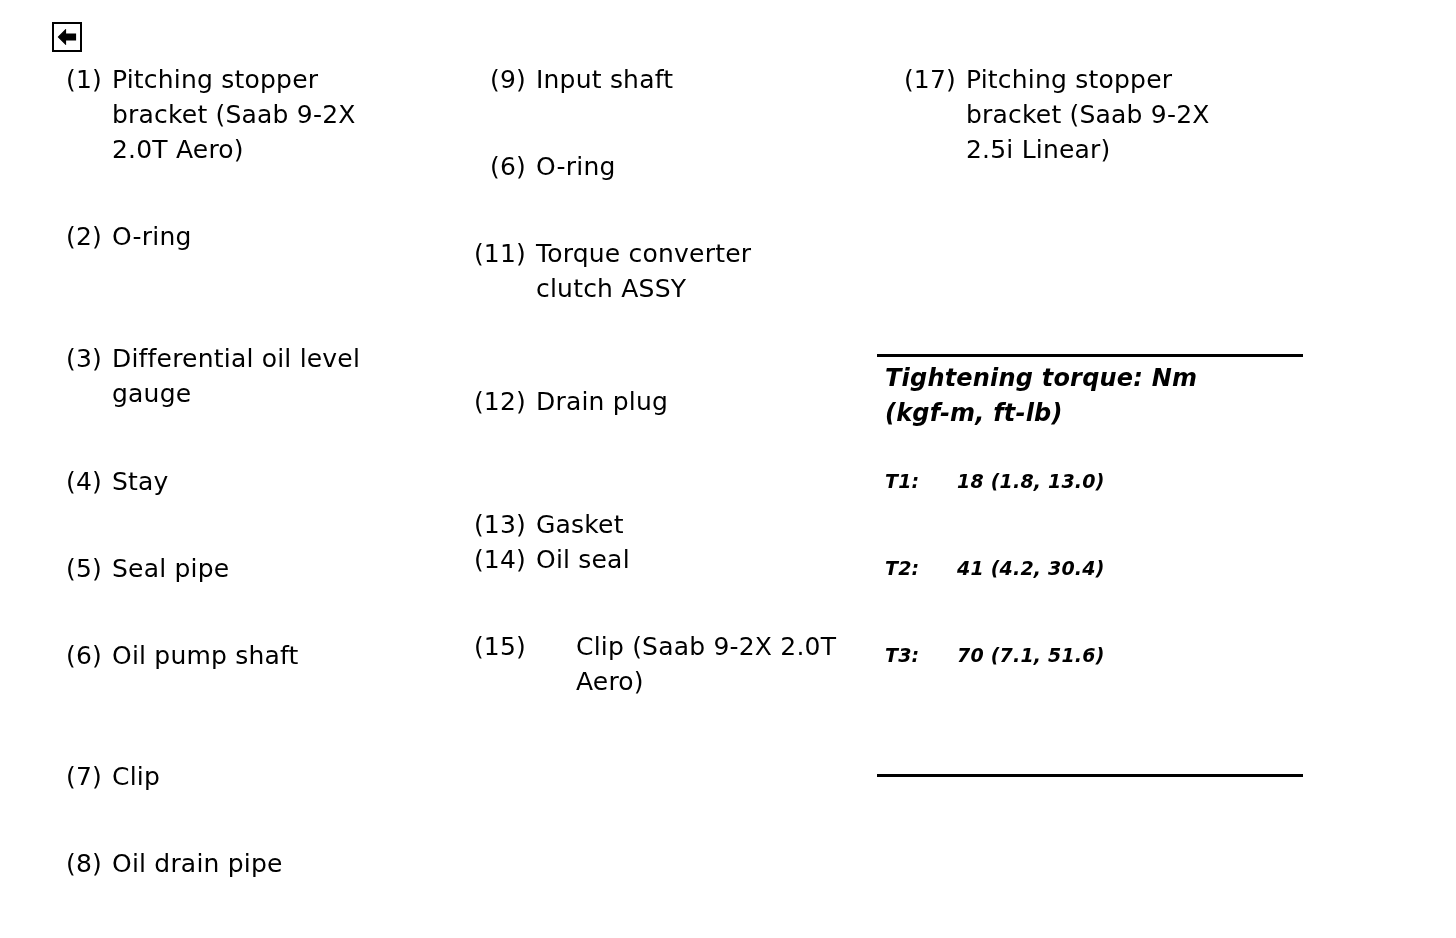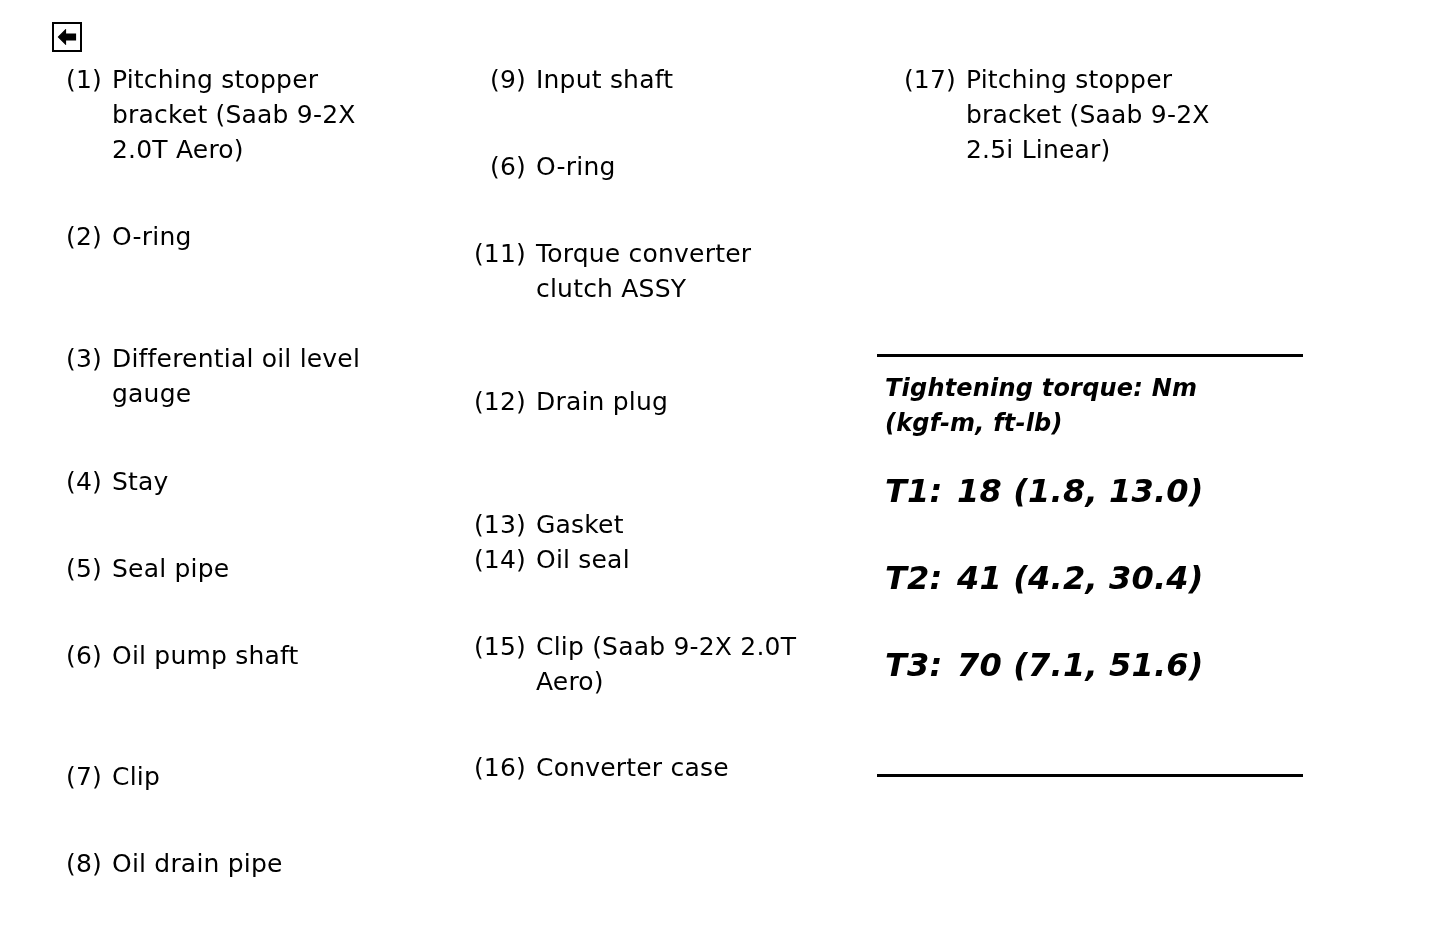--- a/index.html
+++ b/index.html
@@ -84,28 +84,28 @@
     background: #000000;
   }
   .torque-inner {
     padding: 0 0 0 8px;
   }
   .torque-heading {
     font-weight: bold;
     font-style: italic;
     font-size: 24px;
     line-height: 35px;
-    margin-top: 14px;
+    margin-top: 4px;
     white-space: pre-line;
     letter-spacing: 0.2px;
   }
   .torque-row {
     font-weight: bold;
     font-style: italic;
-    font-size: 32px;
+    font-size: 19px;
     line-height: 35px;
     display: flex;
     letter-spacing: 0.2px;
     justify-content: center;
   }
   .torque-row .t-key {
     flex: 0 0 auto;
     width: 72px;
   }
   .torque-row .t-val {
@@ -187,28 +187,24 @@
       <span class="part-label">Drain plug</span>
     </div>
     <div class="part-row" style="">
       <span class="part-num">(13)</span>
       <span class="part-label">Gasket</span>
     </div>
     <div class="part-row" style="margin-bottom: 52px;">
       <span class="part-num">(14)</span>
       <span class="part-label">Oil seal</span>
     </div>
-    <div class="part-row" style="margin-bottom: 51px;">
+    <div class="part-row" style="margin-bottom: 51px; gap: 40px;">
       <span class="part-num">(15)</span>
       <span class="part-label">Clip (Saab 9-2X 2.0T
 Aero)</span>
-    </div>
-    <div class="part-row">
-      <span class="part-num">(16)</span>
-      <span class="part-label">Converter case</span>
     </div>
   </div>
 <div class="col col-3">
     <div class="part-row">
       <span class="part-num">(17)</span>
       <span class="part-label">Pitching stopper
 bracket (Saab 9-2X
 2.5i Linear)</span>
     </div>
   </div>

